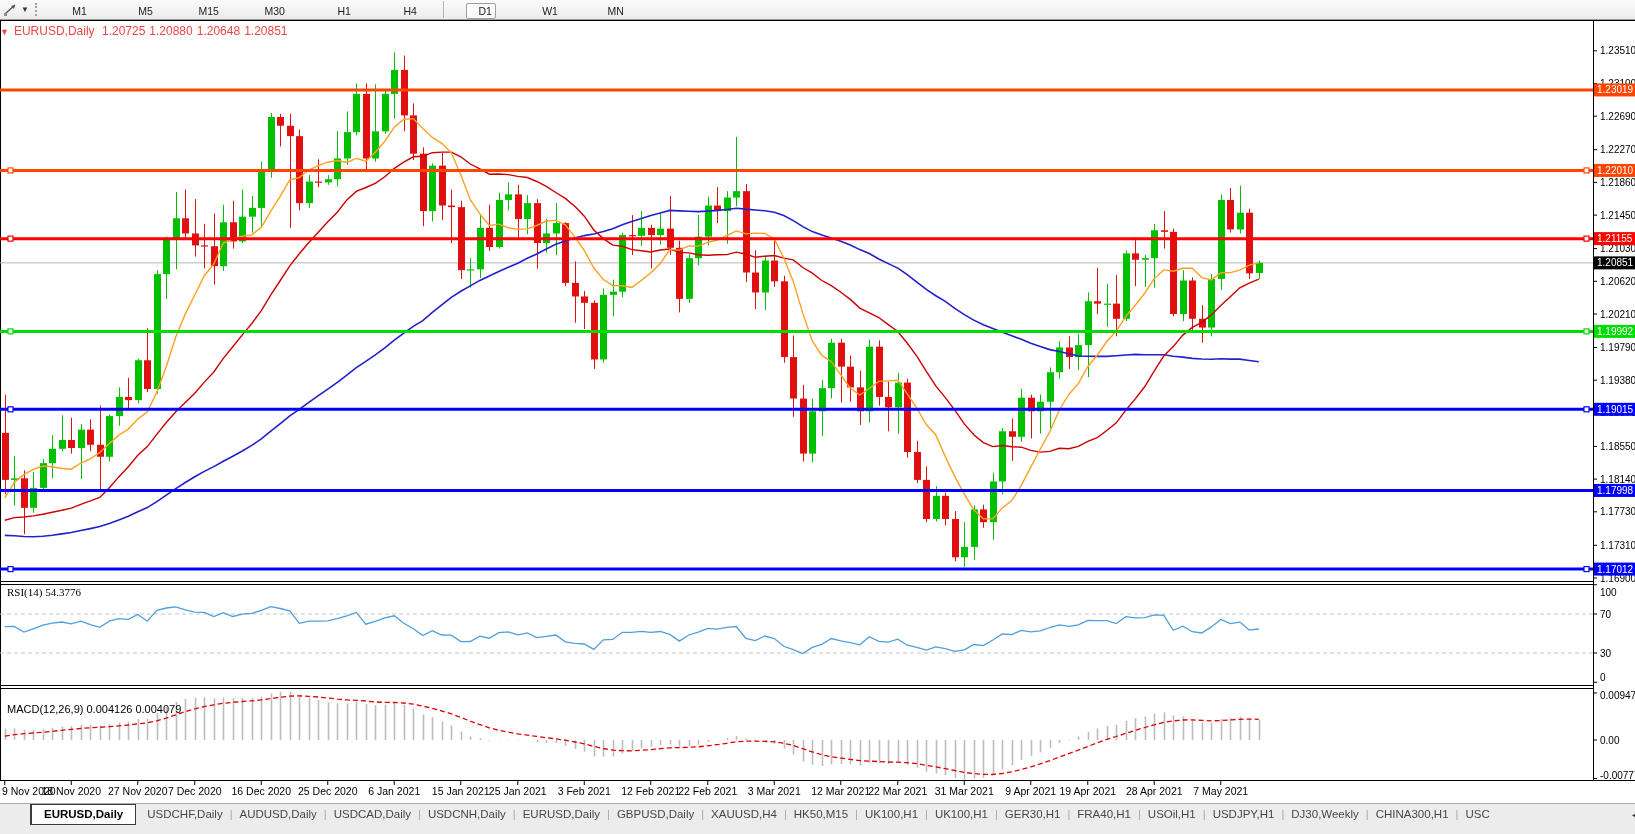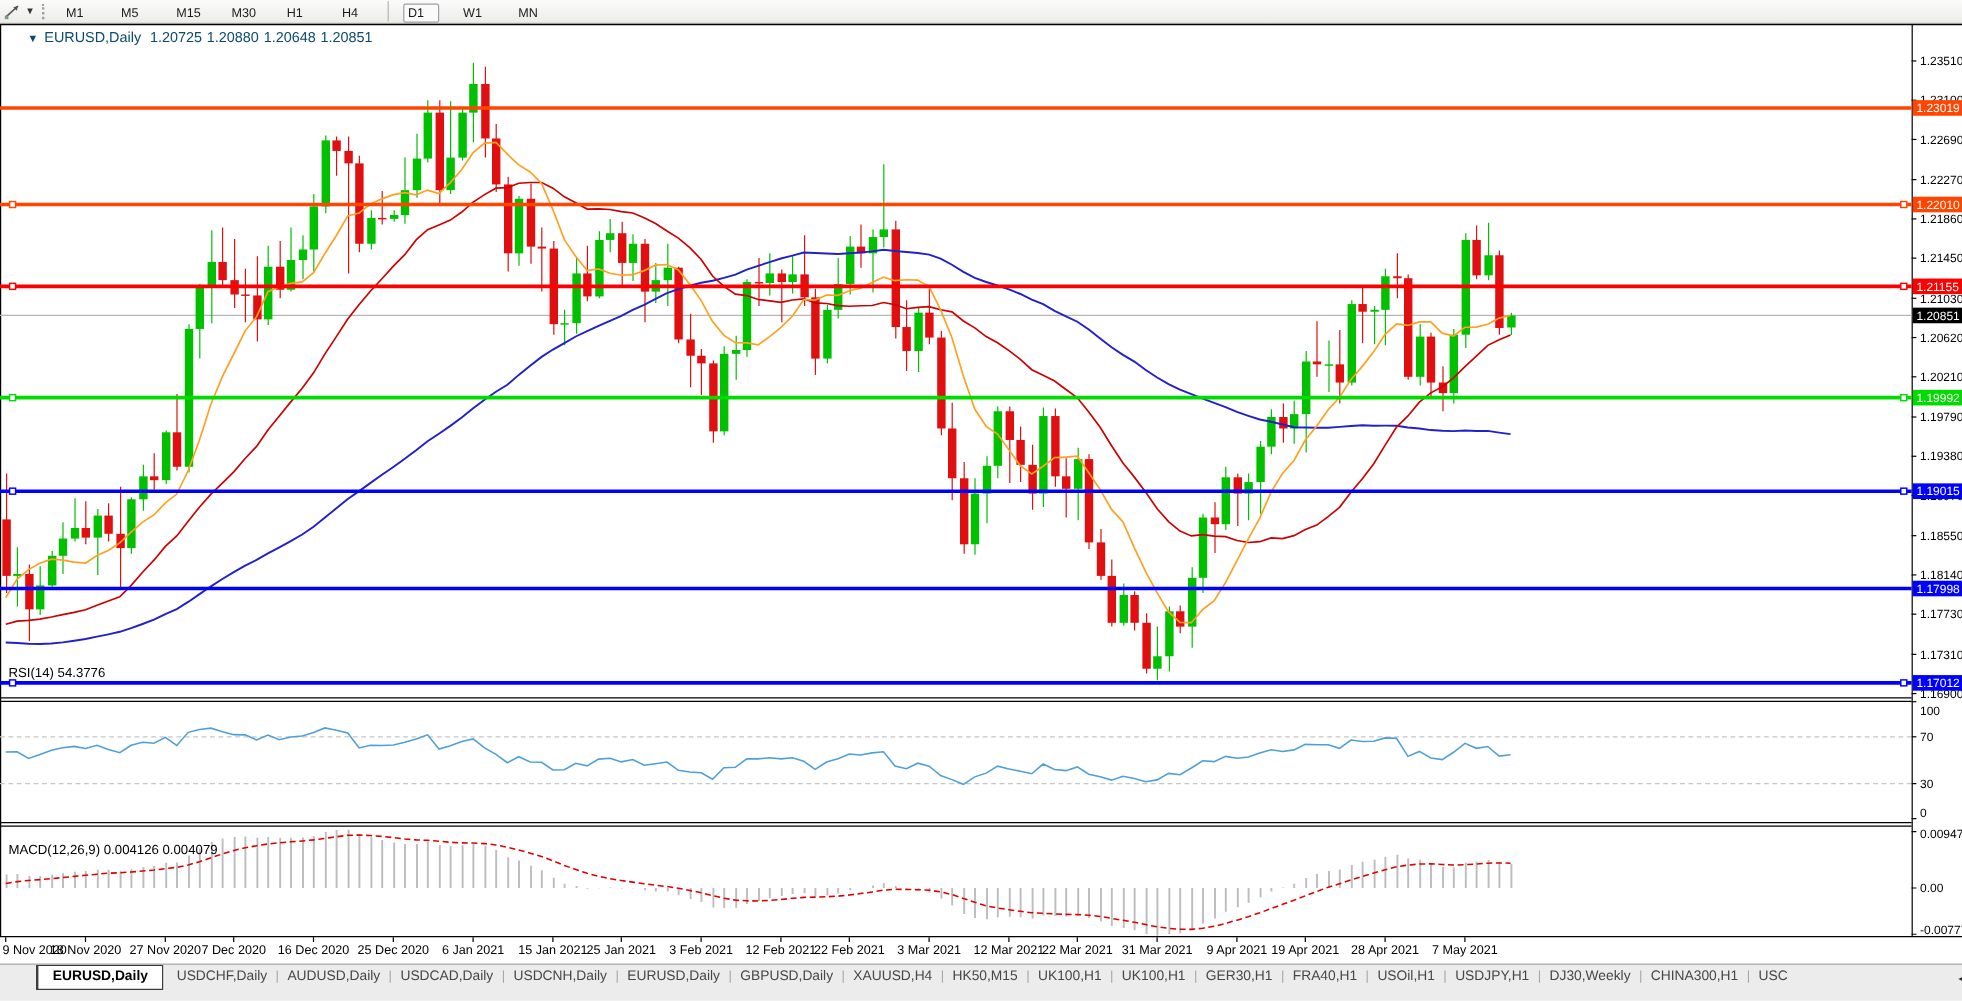--- a/index.html
+++ b/index.html
@@ -5,30 +5,30 @@
   html,body{margin:0;padding:0;background:#fff;}
   body{width:1635px;height:834px;position:relative;overflow:hidden;
        font-family:"Liberation Sans","DejaVu Sans",sans-serif;-webkit-font-smoothing:antialiased;}
   
   .toolbar{position:absolute;left:0;top:0;width:1635px;height:19px;
            background:linear-gradient(#fbfbfb,#ececea);border-bottom:1px solid #9c9c9c;
            display:flex;align-items:center;z-index:5;}
   .tool-icon{width:18px;height:15px;margin-left:2px;display:inline-block;}
   .caret{font-size:8px;color:#333;margin:0 4px 0 1px;}
   .grip{height:13px;border-left:2px dotted #a0a0a0;margin:0 6px 0 2px;}
-  .tf-btn{display:inline-block;min-width:22px;text-align:left;font-size:10.5px;color:#1c1c1c;
-          padding:1px 3px;margin:0 8px;border:1px solid transparent;border-radius:2px;cursor:default;}
+  .tf-btn{display:inline-block;min-width:22px;text-align:right;font-size:10.5px;color:#1c1c1c;
+          padding:1px 3px;margin:0 18px;border:1px solid transparent;border-radius:2px;cursor:default;}
   .tf-btn.active{background:#fafafa;border:1px solid #9f9f9f;}
   .tf-sep{height:14px;border-left:1px solid #b5b5b5;margin:0 4px;}
   
-  .chart-title{position:absolute;left:23px;top:24px;font-size:12px;color:#0c4a6e;z-index:4;white-space:nowrap;text-align:right;}
+  .chart-title{position:absolute;left:0;top:24px;font-size:12px;color:#ef4444;z-index:4;white-space:nowrap;text-align:right;}
   .chart-title .tri{font-size:9px;margin-right:5px;}
   .chart-title span{margin-right:4px;}
   .ind-label{position:absolute;left:7px;font-size:11px;color:#000;z-index:4;white-space:nowrap;}
-  .rsi-label{top:555px;}
+  .rsi-label{top:586px;font-family:Liberation Serif, serif;}
   .macd-label{top:703px;}
   svg{position:absolute;left:0;top:0;z-index:1;}
   svg text{font-family:"Liberation Sans","DejaVu Sans",sans-serif;}
   
   .tabbar{position:absolute;left:0;top:803px;width:1635px;height:31px;background:#ececec;
           border-top:1px solid #a8a8a8;white-space:nowrap;overflow:hidden;z-index:5;
           display:flex;align-items:flex-start;padding-left:24px;}
   .tab{display:inline-block;font-size:11.5px;color:#474747;padding:4px 7px 5px 7px;cursor:default;}
   .tab-sep{display:inline-block;color:#a8a8a8;font-size:11px;padding:4px 0 0 0;}
   .tab.active{background:#fff;border:1px solid #3c3c3c;border-left-width:2px;border-top-width:1px;

